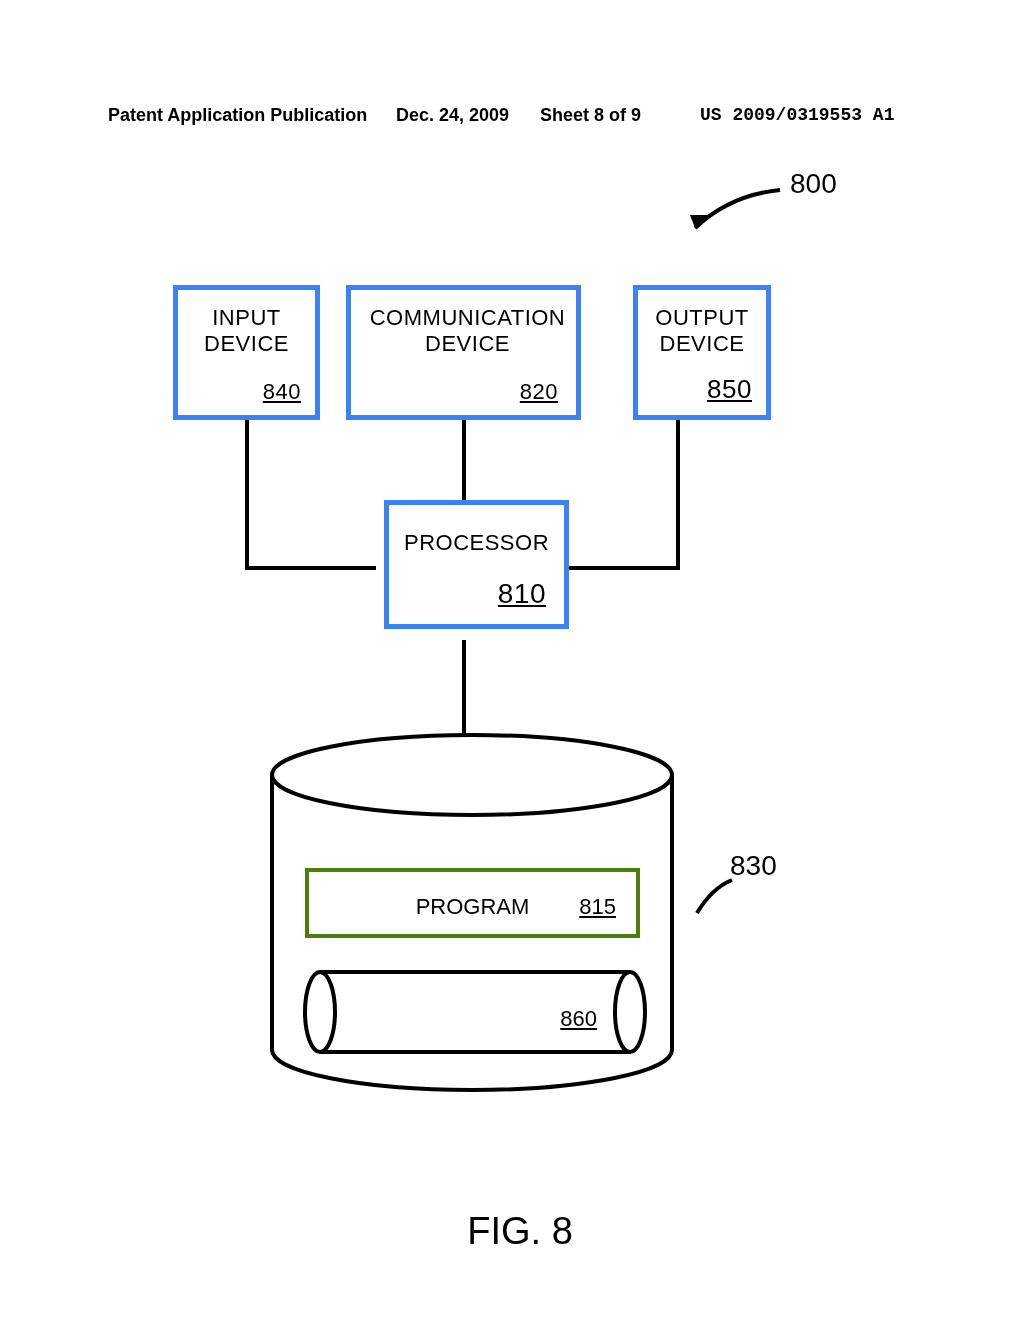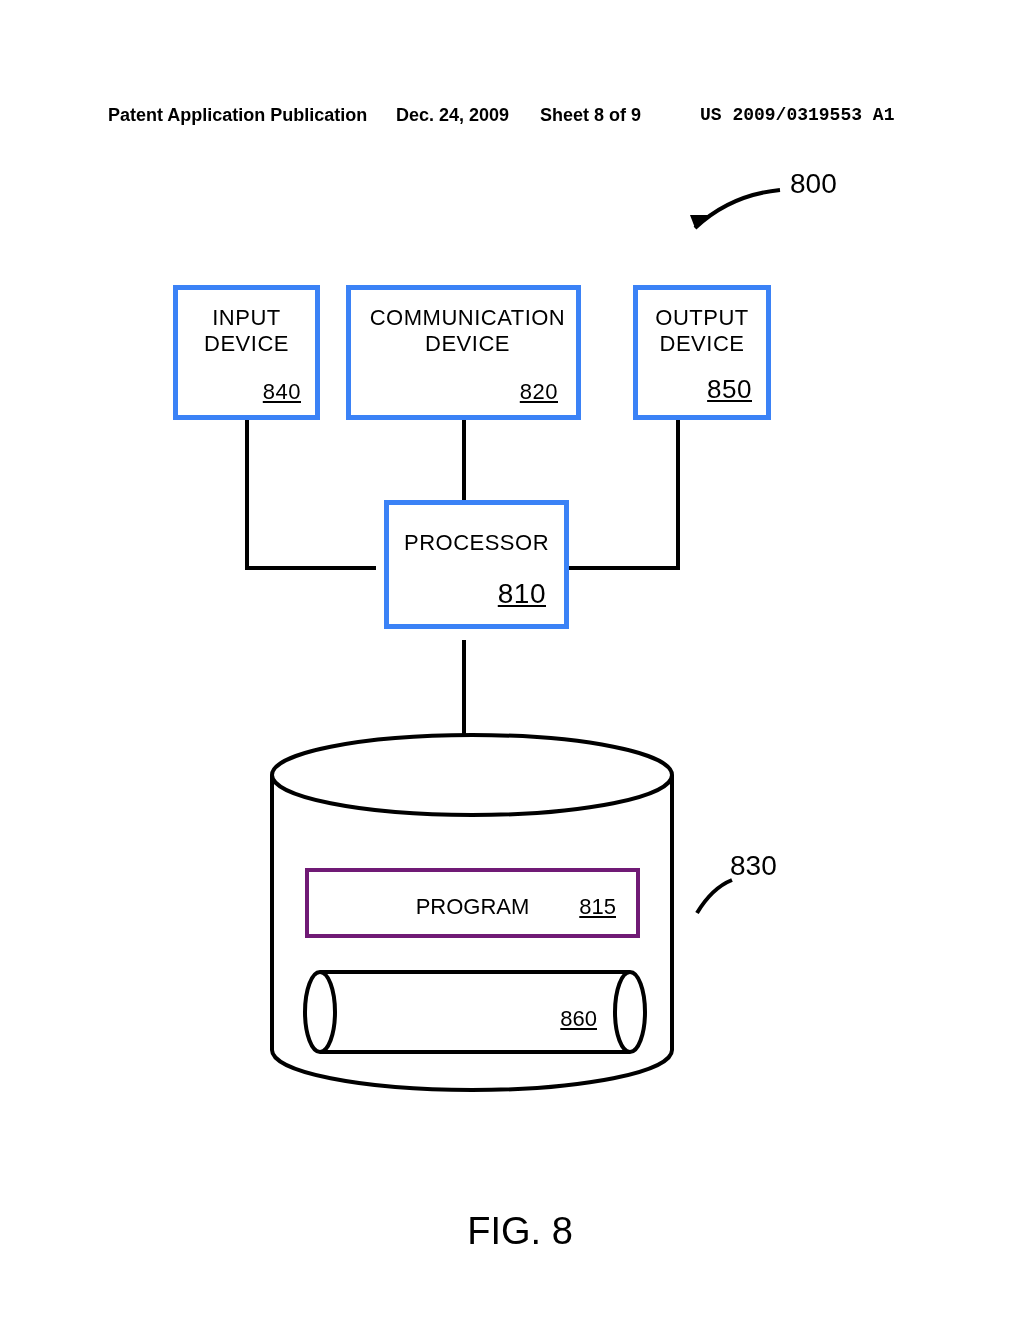--- a/index.html
+++ b/index.html
@@ -115,21 +115,21 @@
     left: 262px;
   }
 
   
   .program-box {
     position:absolute;
     top: 718px;
     left: 305px;
     width: 335px;
     height: 70px;
-    border: 4px solid #701a75;
+    border: 4px solid #4d7c0f;
     background:#fff;
   }
   .prog-center { position:absolute; top:22px; width:100%; text-align:center; font-size:22px;}
   .prog-underline-num { position:absolute; top:22px; right:20px; text-decoration:underline; font-size:22px;}
 
   
   .localdb-svg {
     position: absolute;
     top: 818px;
     left: 300px;

